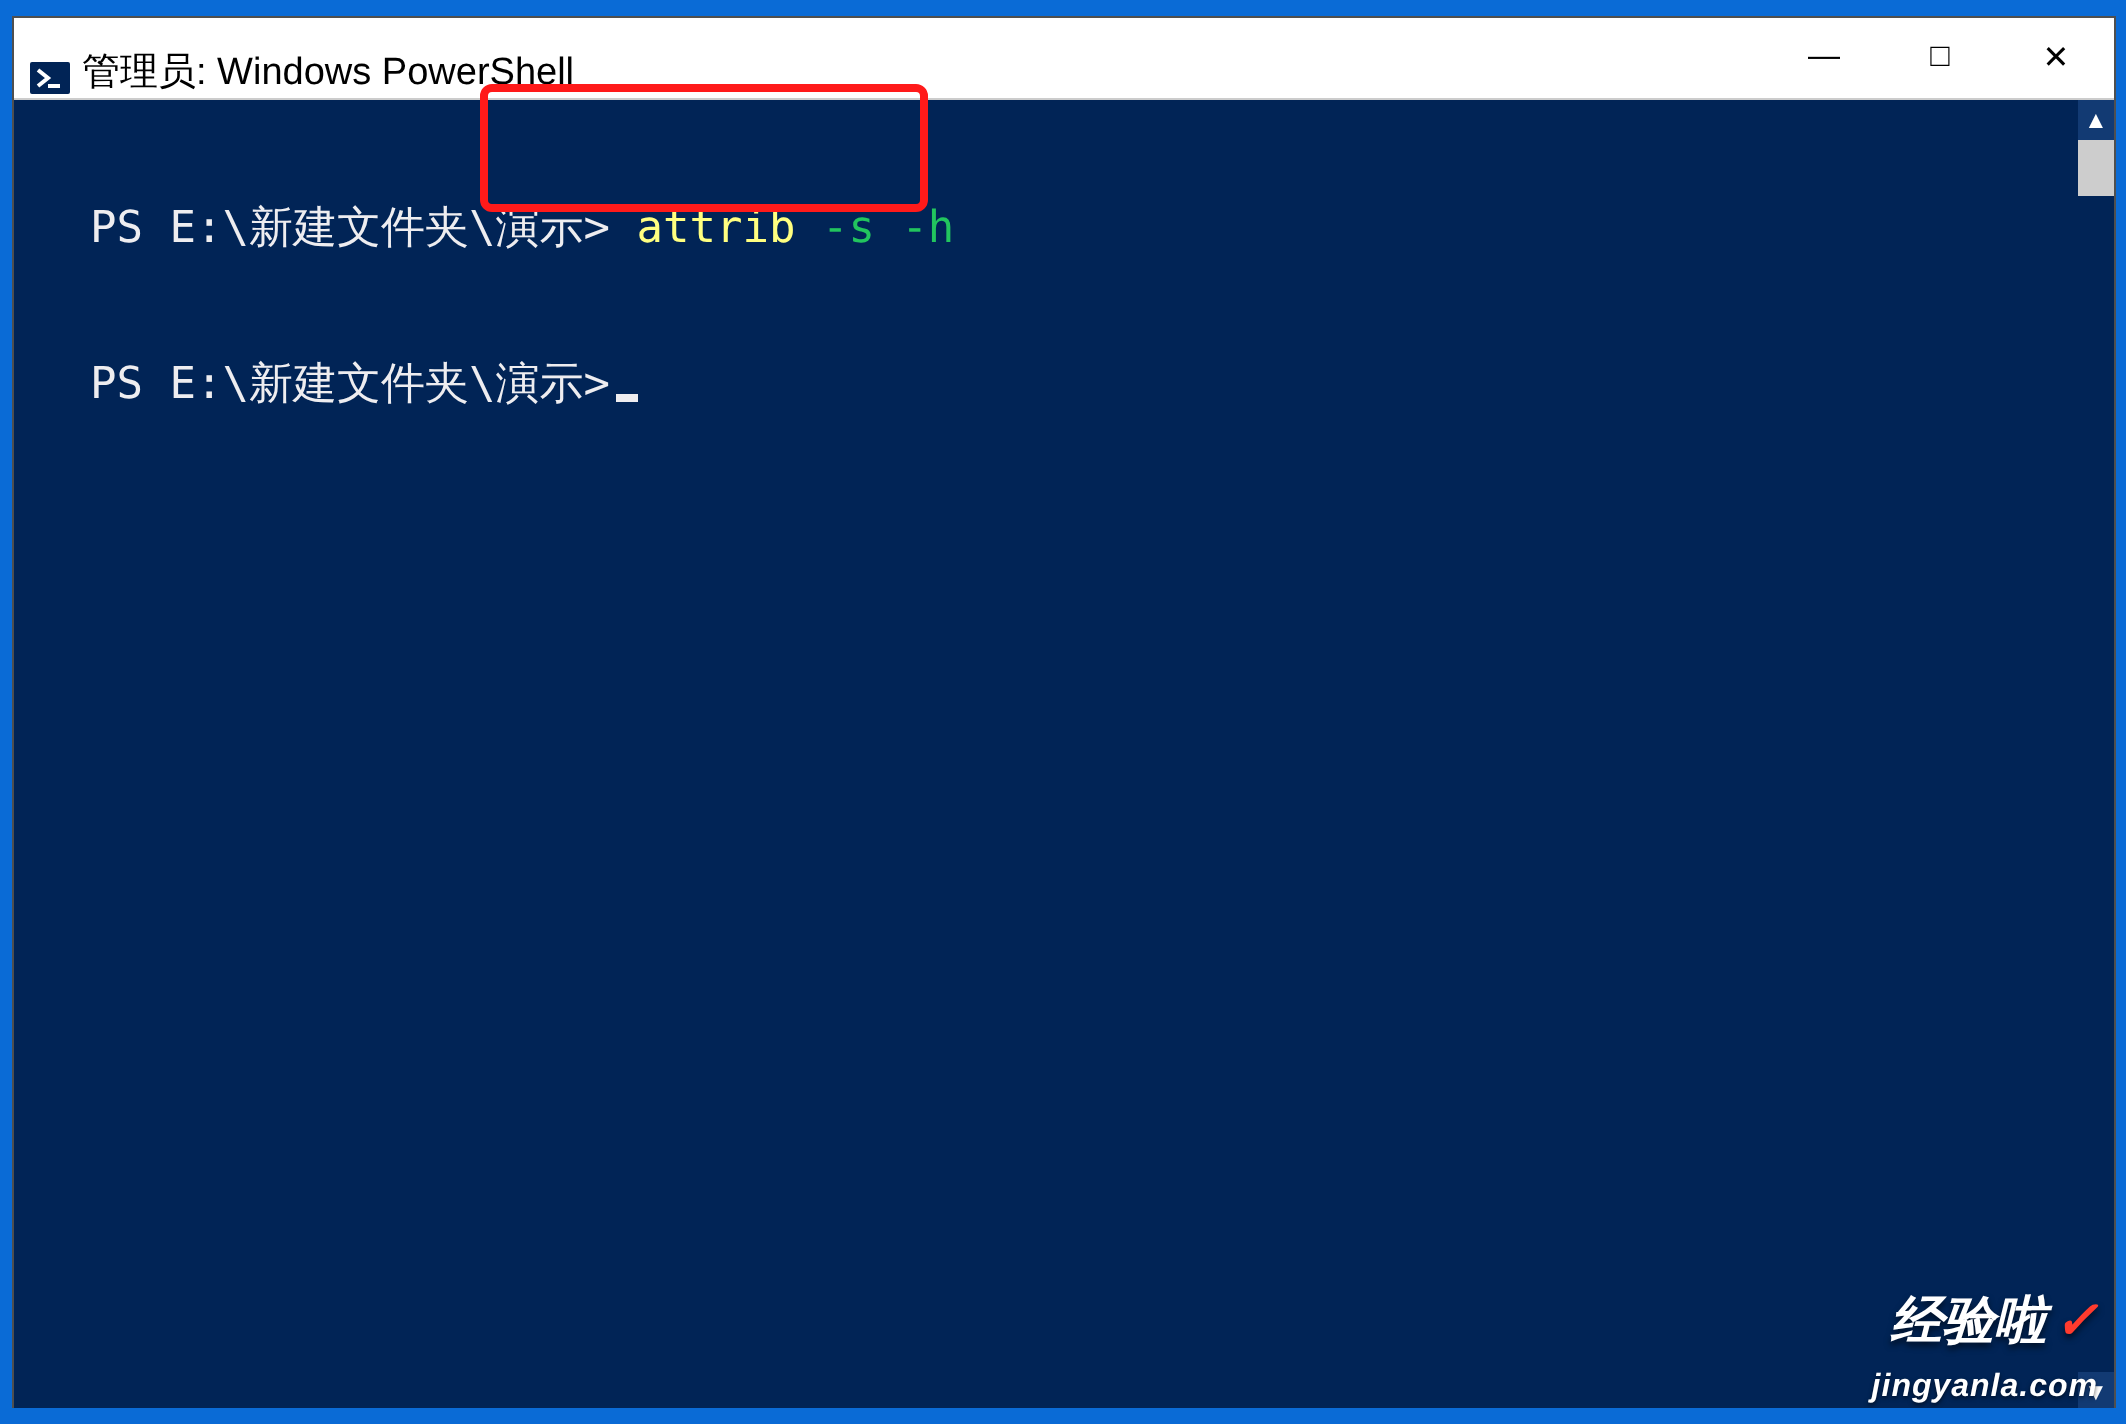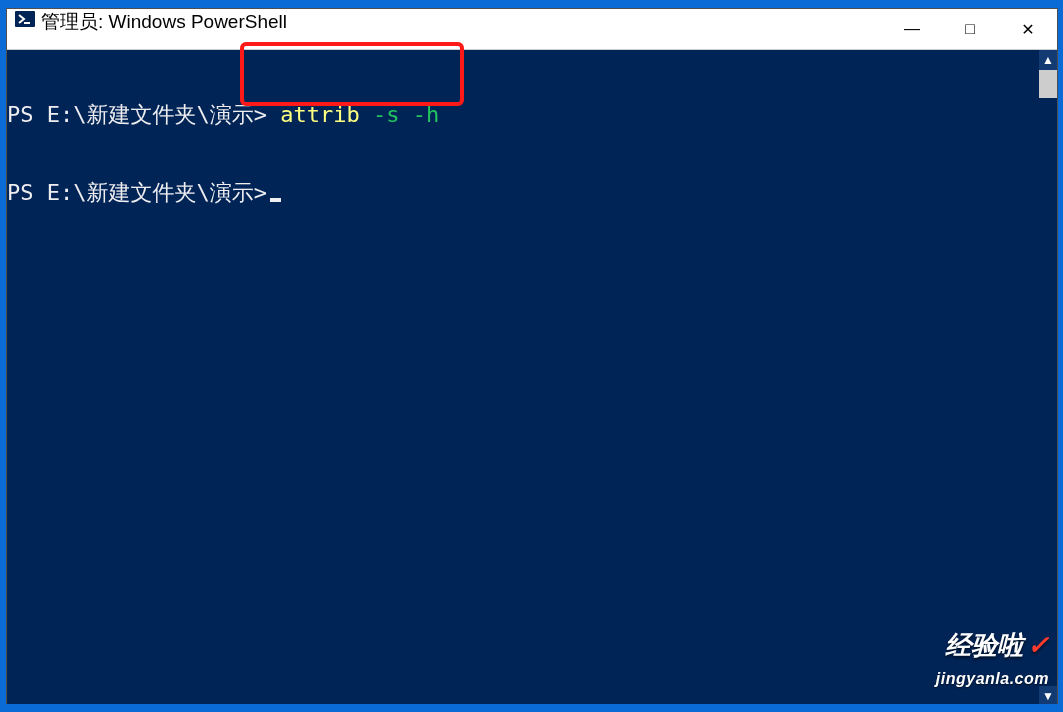--- a/index.html
+++ b/index.html
@@ -1,39 +1,39 @@
 <!DOCTYPE html>
 <html><head>
 <meta charset="utf-8">
 <style>
   html,body{margin:0;padding:0;width:1063px;height:712px;overflow:hidden;font-family:"Segoe UI","Microsoft YaHei",sans-serif;background:#000;}
   .desktop{position:relative;width:1063px;height:712px;background:linear-gradient(180deg,#0a6bd6 0%,#0a6bd6 100%);}
   .desktop::before{content:"";position:absolute;left:0;right:0;top:0;height:8px;background:#0a6bd6;}
   .desktop::after{content:"";position:absolute;left:0;right:0;bottom:0;height:8px;background:#0a6bd6;}
   .window{position:absolute;left:6px;top:8px;width:1050px;height:696px;background:#012456;border:1px solid #4f4f4f;box-shadow:0 0 0 1px #000 inset;}
-  .titlebar{height:40px;background:#ffffff;display:flex;align-items:flex-start;border-bottom:1px solid #ccc;}
+  .titlebar{height:40px;background:#ffffff;display:flex;align-items:flex-end;border-bottom:1px solid #ccc;}
   .titlebar .icon{margin:0 6px 0 8px;display:flex;align-items:center;}
   .titlebar .title{flex:0 0 auto;font-size:19px;color:#000;white-space:nowrap;}
   .titlebar .spacer{flex:1 1 auto;}
   .titlebar .btn{width:58px;height:40px;display:flex;align-items:center;justify-content:center;font-size:16px;color:#000;}
   .client{position:relative;height:calc(100% - 40px);}
   .terminal{position:absolute;left:0;top:0;right:18px;bottom:0;background:#012456;font-family:"NSimSun","SimSun","Consolas",monospace;font-size:22px;line-height:26px;color:#eeedf0;padding:0;white-space:pre;}
   .line{display:block;height:26px;}
-  .prompt-path{color:#eeedf0;}
+  .prompt-path{color:#eeedf0;padding-left:38px;}
   .cmd{color:#ffff80;margin-top:34px;}
   .arg{color:#22c55e;}
   .caret{display:inline-block;width:11px;height:4px;background:#eeedf0;vertical-align:-2px;margin-left:3px;}
   .scrollbar{position:absolute;right:0;top:0;width:18px;bottom:0;background:#012456;}
   .scrollbar .upbtn,.scrollbar .downbtn{width:18px;height:20px;background:#012456;color:#fff;font-size:12px;display:flex;align-items:center;justify-content:center;}
   .scrollbar .upbtn{position:absolute;top:0;background:#123a73;}
   .scrollbar .downbtn{position:absolute;bottom:0;background:#123a73;}
   .scrollbar .track{position:absolute;top:20px;bottom:20px;left:0;right:0;background:#012456;}
   .scrollbar .thumb{position:absolute;top:20px;left:0;width:18px;height:28px;background:#cdcdcd;}
   .highlight-box{position:absolute;border:4px solid #ff1a1a;border-radius:6px;pointer-events:none;}
-  .watermark{position:absolute;right:14px;bottom:24px;text-align:right;color:#fff;font-family:"Microsoft YaHei",sans-serif;pointer-events:none;}
+  .watermark{position:absolute;right:14px;bottom:9px;text-align:right;color:#fff;font-family:"Microsoft YaHei",sans-serif;pointer-events:none;}
   .watermark .wm1{font-size:26px;font-weight:700;font-style:italic;line-height:1;text-shadow:0 2px 3px rgba(0,0,0,.6);}
   .watermark .wm1 .chk{color:#ff3b2e;font-weight:900;margin-left:4px;}
   .watermark .wm2{font-size:16px;font-weight:700;font-style:italic;letter-spacing:.5px;text-shadow:0 1px 2px rgba(0,0,0,.6);margin-top:12px;}
   .ps-icon{width:20px;height:20px;}
 </style>
 </head>
 <body>
 
 <div class="desktop">
   <div class="window">

